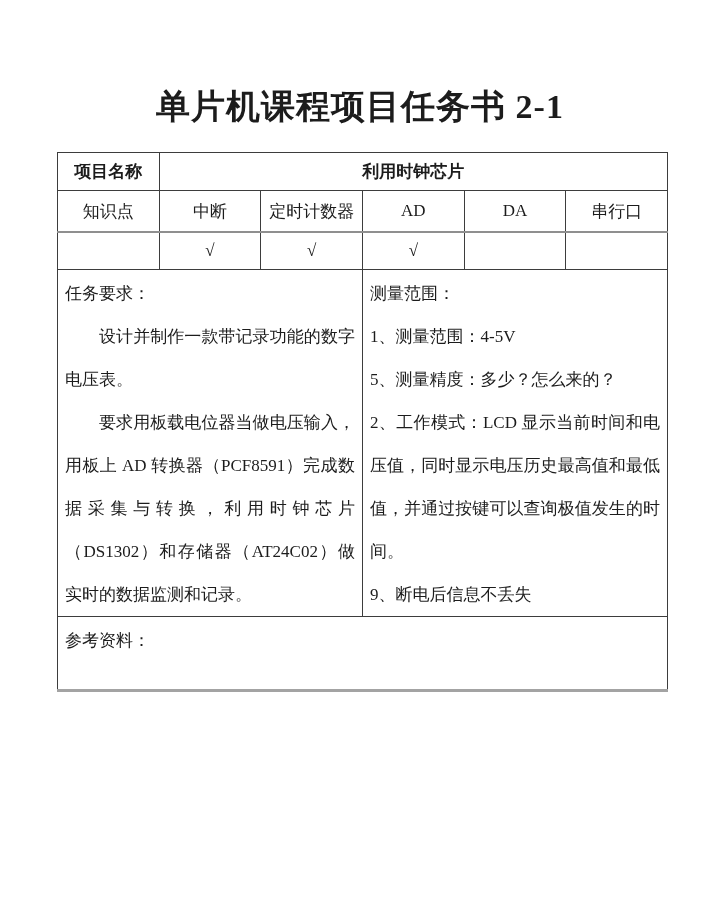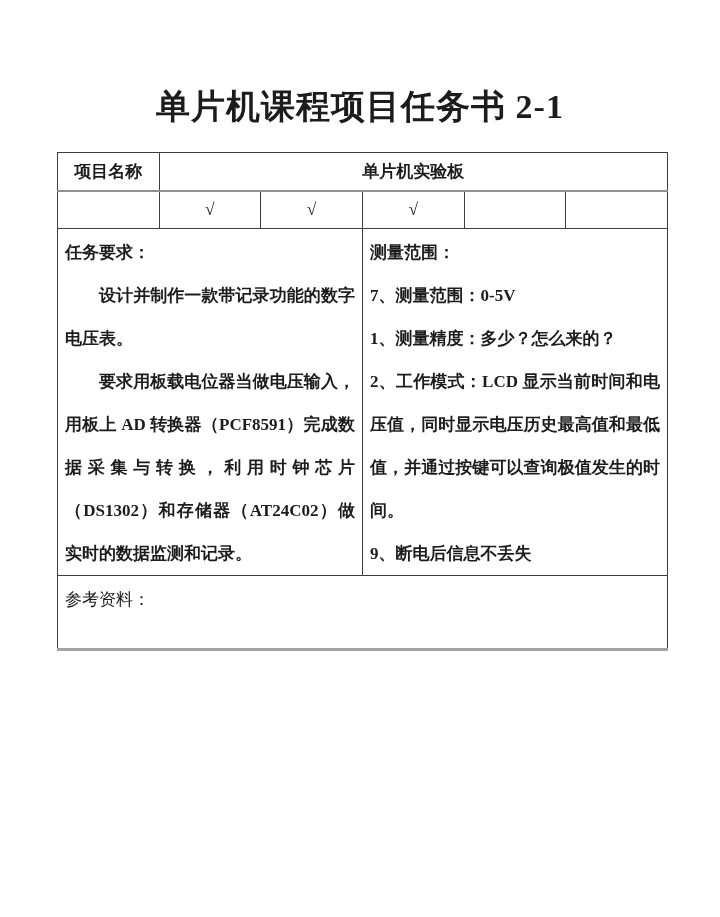--- a/index.html
+++ b/index.html
@@ -34,21 +34,21 @@
   }
   .doc-table col { width: 16.666%; }
   .doc-table td {
     border: 1px solid #3d3d3d;
     padding: 0 4px;
     overflow: hidden;
   }
   tr.row-project td  { height: 37px; text-align: center; }
   tr.row-knowledge td{ height: 40px; }
   tr.row-checks td   { height: 36px; border-top: 2px solid #8f8f8f; }
-  tr.row-body td     { height: 302px; font-weight: bold; }
+  tr.row-body td     { height: 302px; }
   tr.row-material td { height: 262px; }
   tr.row-reference td{ height: 70px; border-bottom: 3px solid #a3a3a3; }
   .center { text-align: center; vertical-align: middle; }
   .bold   { font-weight: bold; }
   td.block {
     vertical-align: top;
     padding: 2px 7px 0 7px;
     line-height: 43px;
     text-align: justify;
   }
@@ -68,43 +68,51 @@
         <col>
         <col>
         <col>
         <col>
         <col>
     </colgroup>
 
     <tbody>
         <tr class="row-project">
       <td class="center bold">项目名称</td>
-      <td class="center bold" colspan="5">单片机实验板</td>
+      <td class="center bold" colspan="5">利用时钟芯片</td>
     </tr>
 
+    <tr class="row-knowledge">
+      <td class="center">知识点</td>
+      <td class="center">中断</td>
+      <td class="center">定时计数器</td>
+      <td class="center">AD</td>
+      <td class="center">DA</td>
+      <td class="center">串行口</td>
+    </tr>
 
     <tr class="row-checks">
       <td class="center"></td>
       <td class="center">√</td>
       <td class="center">√</td>
       <td class="center">√</td>
       <td class="center"></td>
       <td class="center"></td>
     </tr>
 
     <tr class="row-body">
       <td class="block" colspan="3">
         <p>任务要求：</p>
         <p class="indent">设计并制作一款带记录功能的数字电压表。</p>
         <p class="indent">要求用板载电位器当做电压输入，用板上 AD 转换器（PCF8591）完成数据采集与转换，利用时钟芯片（DS1302）和存储器（AT24C02）做实时的数据监测和记录。</p>
       </td>
       <td class="block" colspan="3">
         <p>测量范围：</p>
-        <p>7、测量范围：0-5V</p>
-        <p>1、测量精度：多少？怎么来的？</p>
+        <p>1、测量范围：4-5V</p>
+        <p>5、测量精度：多少？怎么来的？</p>
         <p>2、工作模式：LCD 显示当前时间和电压值，同时显示电压历史最高值和最低值，并通过按键可以查询极值发生的时间。</p>
         <p>9、断电后信息不丢失</p>
       </td>
     </tr>
 
 
     <tr class="row-reference">
       <td class="block" colspan="6">
         <p>参考资料：</p>
       </td>

